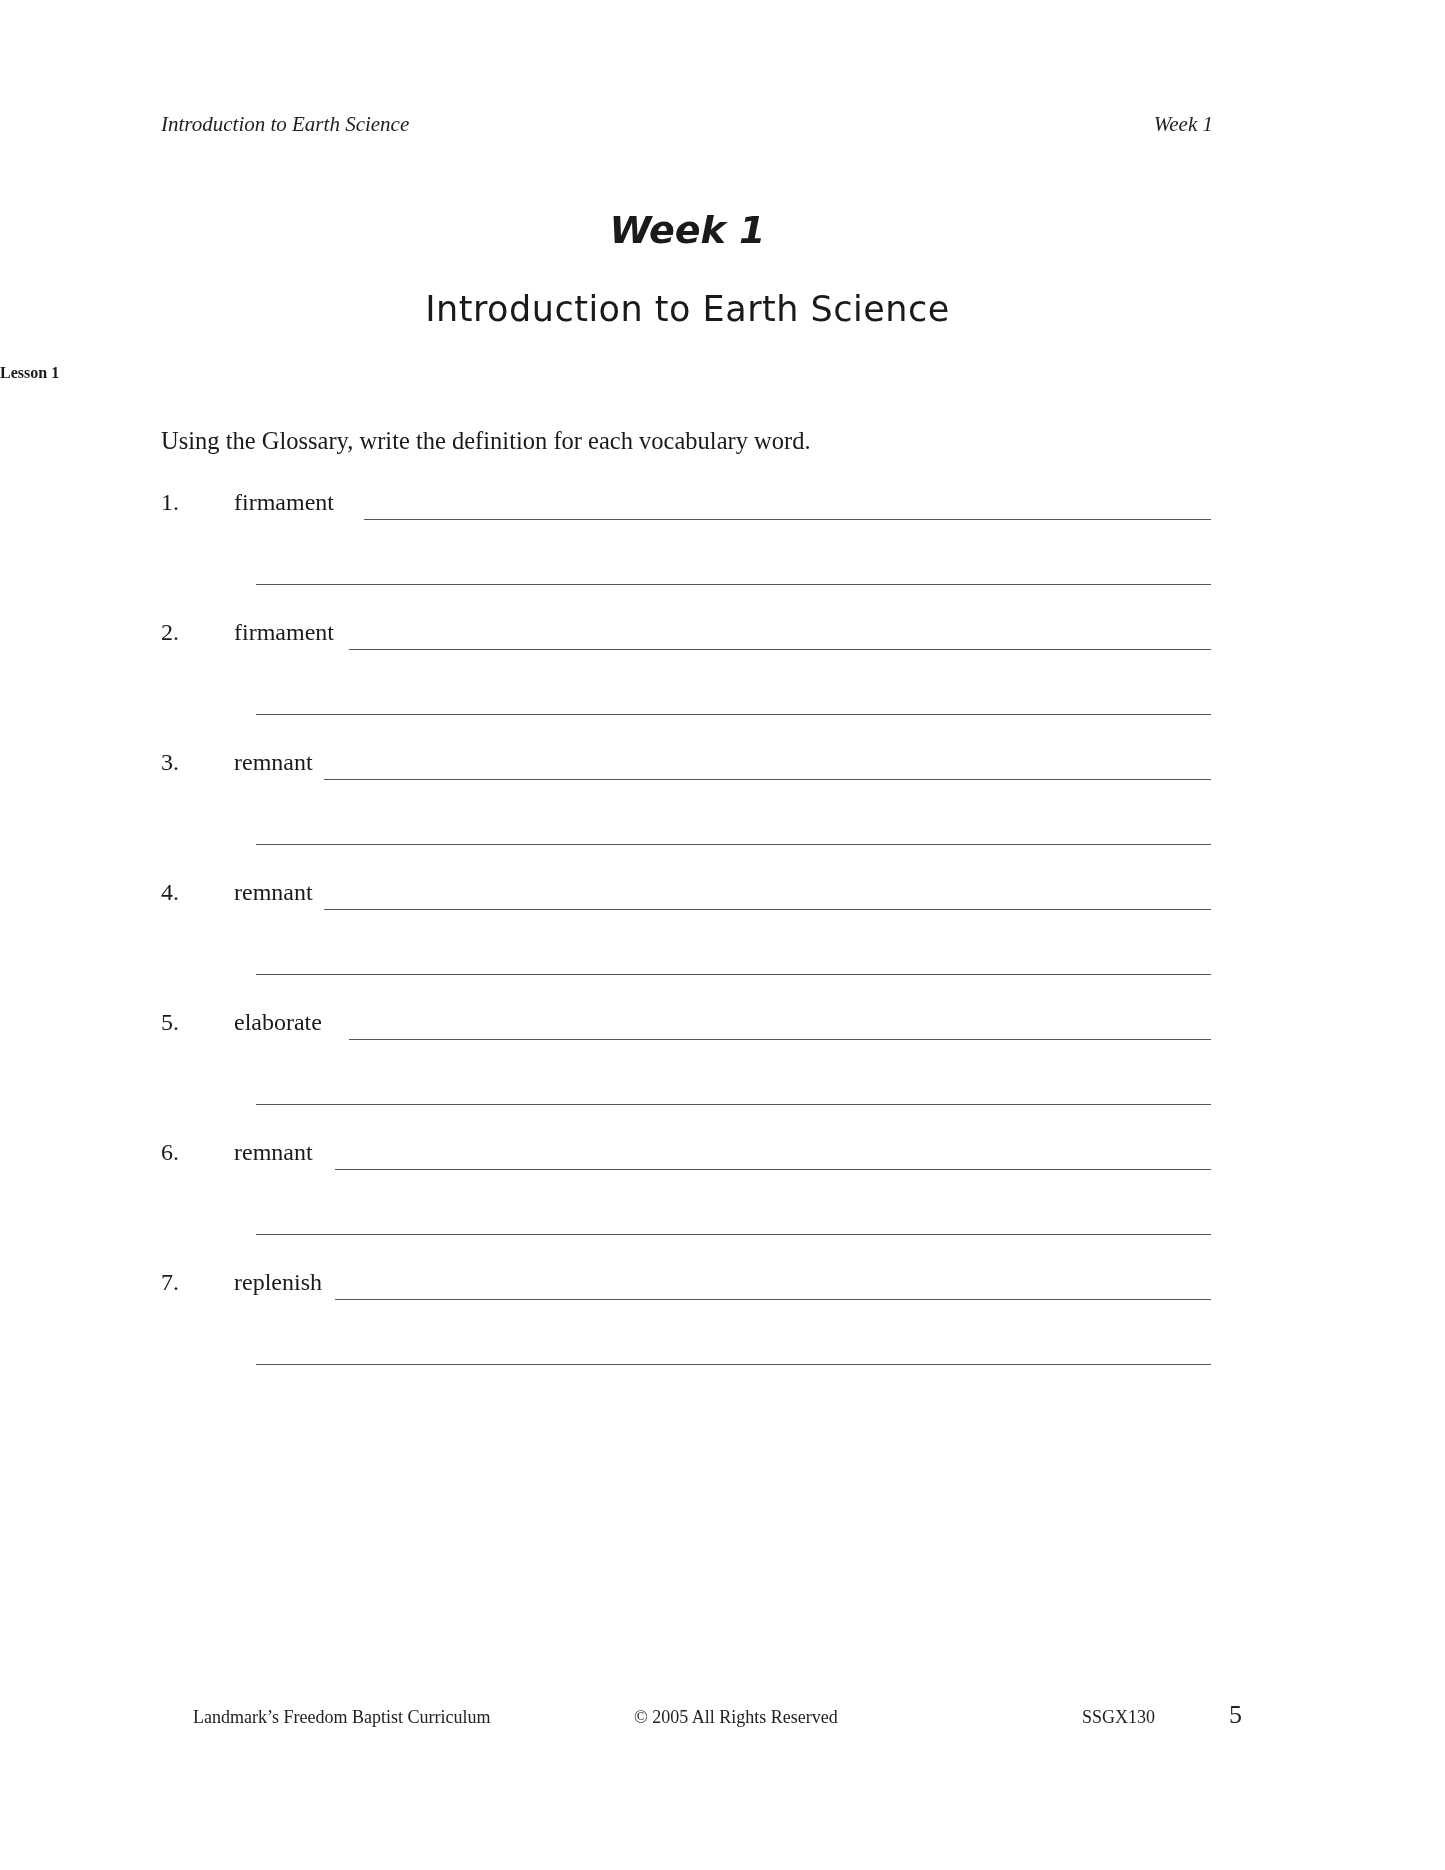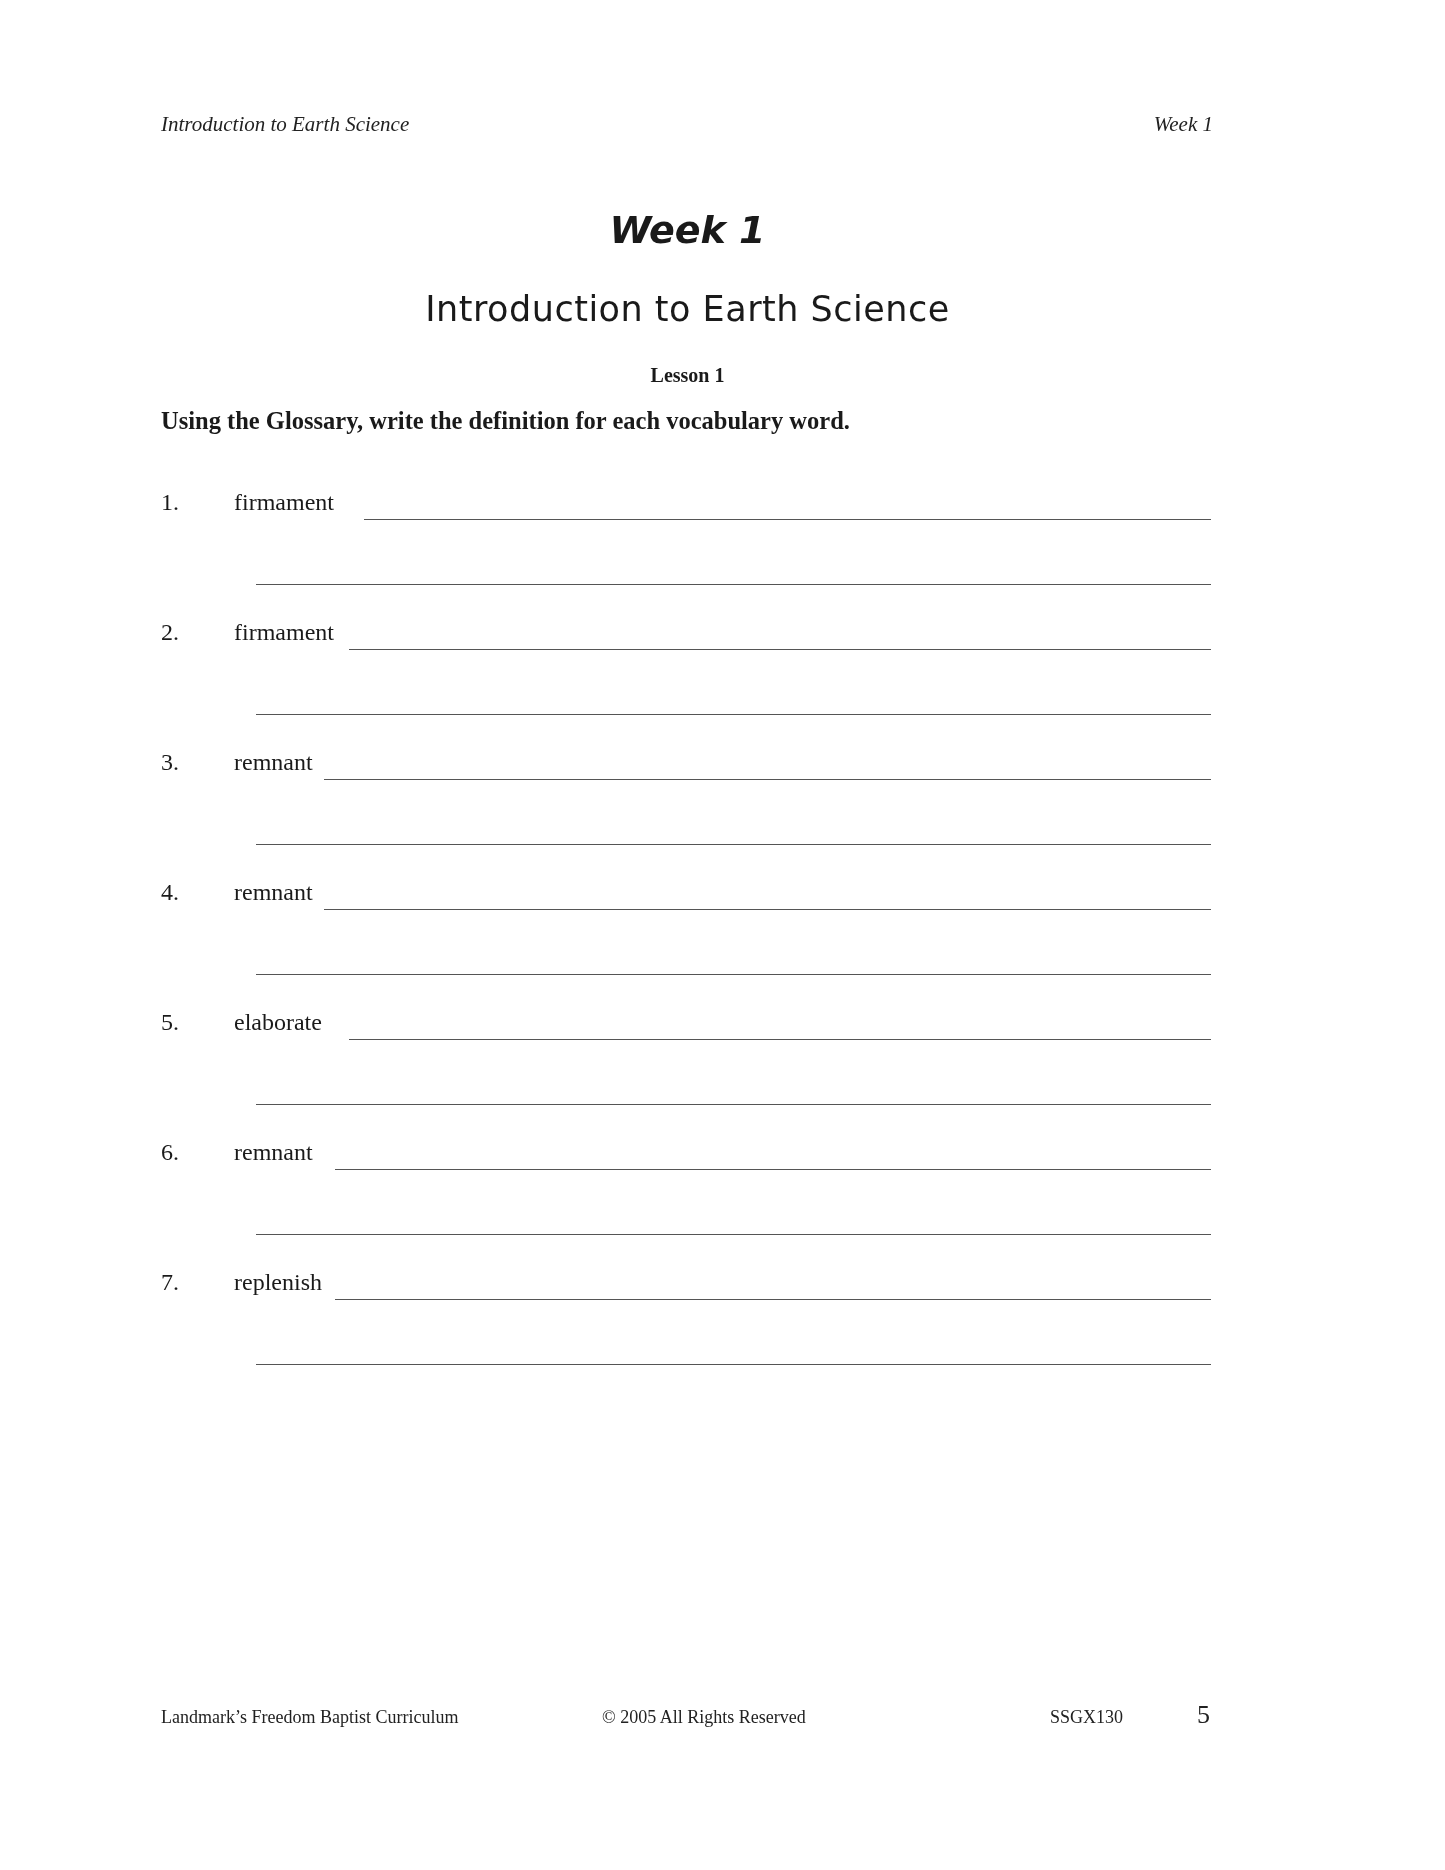--- a/index.html
+++ b/index.html
@@ -18,38 +18,38 @@
       top: 208px; left: 0; width: 1375px; text-align: center;
       font-family: "DejaVu Sans", "Liberation Sans", sans-serif;
       font-weight: bold; font-style: italic; font-size: 38px; color: #1a1a1a;
     }
     .subtitle {
       top: 289px; left: 0; width: 1375px; text-align: center;
       font-family: "DejaVu Sans", "Liberation Sans", sans-serif;
       font-size: 35px; letter-spacing: 0.5px; color: #1a1a1a;
     }
     .lesson {
-      top: 364px; left: 0; width: 1375px; text-align: center;
-      font-weight: bold; font-size: 20px;
+      top: 364px; left: 0; width: 1375px; text-align: left;
+      font-weight: bold; font-size: 16px;
     }
     .instruction {
-      top: 407px; left: 161px; font-weight: bold; font-size: 24.5px;
+      top: 427px; left: 161px; font-weight: normal; font-size: 24.5px;
     }
     .item { position: absolute; left: 161px; width: 1050px; height: 130px; }
     .item-num { position: absolute; left: 0; top: 0; font-size: 24px; }
     .item-word { position: absolute; left: 73px; top: 0; font-size: 24px; }
     .line1 {
       position: absolute; top: 30px; right: 0; height: 0;
       border-top: 1.5px solid #555;
     }
     .line2 {
       position: absolute; top: 95px; left: 95px; right: 0; height: 0;
       border-top: 1.5px solid #555;
     }
-    .footer { top: 1707px; font-size: 18px; color: #222; }
+    .footer { top: 1707px; font-size: 18px; color: #222; margin-left: 32px; }
     .ft-left { left: 161px; }
     .ft-center { left: 602px; }
     .ft-code { left: 1050px; }
     .ft-page { left: 1197px; top: 1700px; font-size: 26px; }
   </style>
 </head>
 <body>
 
 <div class="abs running-header rh-left">Introduction to Earth Science</div>
 <div class="abs running-header rh-right">Week 1</div>

